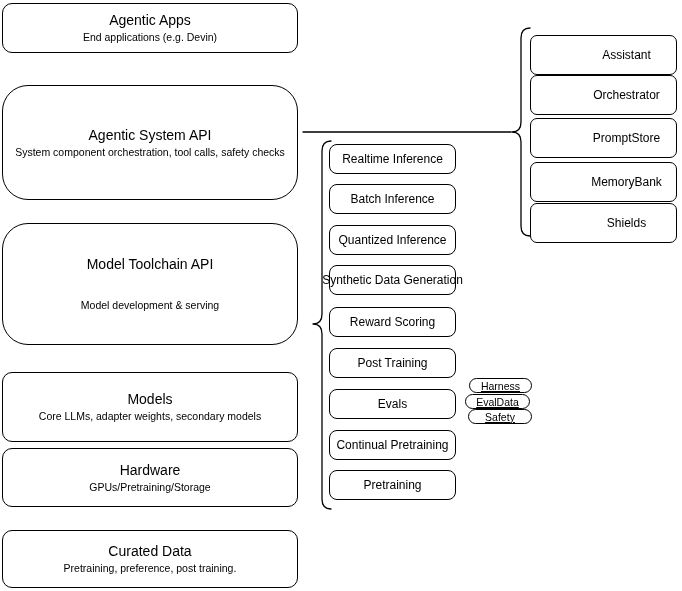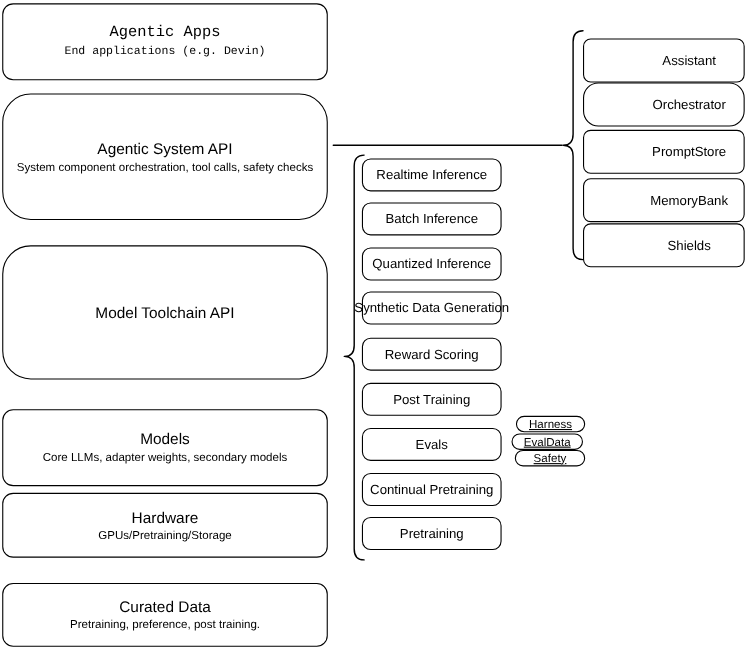--- a/index.html
+++ b/index.html
@@ -68,32 +68,33 @@
 <body>
 
 <div class="canvas">
 
   <svg class="overlay" viewBox="0 0 682 591">
     <path d="M 303 132 L 511 132"></path>
     <path d="M 530 28 Q 521 28 521 38 L 521 122 Q 521 132 512 132 Q 521 132 521 142 L 521 226 Q 521 236 530 236"></path>
     <path d="M 331 141 Q 322 141 322 151 L 322 314 Q 322 324 313 324 Q 322 324 322 334 L 322 499 Q 322 509 331 509"></path>
   </svg>
 
-  <div class="node lbox" style="top:3px; height:70px;font-family:Liberation Mono, monospace;">
+  <div class="node lbox" style="top:3px; height:50px;">
     <div class="title">Agentic Apps</div>
     <div class="sub">End applications (e.g. Devin)</div>
   </div>
 
   <div class="node lbox big" style="top:85px; height:115px;">
     <div class="title">Agentic System API</div>
     <div class="sub">System component orchestration, tool calls, safety checks</div>
   </div>
 
   <div class="node lbox big" style="top:223px; height:122px;gap:24px;">
     <div class="title">Model Toolchain API</div>
+    <div class="sub">Model development &amp; serving</div>
   </div>
 
   <div class="node lbox" style="top:372px; height:70px;">
     <div class="title">Models</div>
     <div class="sub">Core LLMs, adapter weights, secondary models</div>
   </div>
 
   <div class="node lbox" style="top:448px; height:59px;">
     <div class="title">Hardware</div>
     <div class="sub">GPUs/Pretraining/Storage</div>
@@ -138,21 +139,21 @@
   <div class="pill" style="left:465px; top:394px; width:65px;">
     <span>EvalData</span>
   </div>
   <div class="pill" style="left:468px; top:409px; width:64px;">
     <span>Safety</span>
   </div>
 
   <div class="node rbox" style="top:35px;">
     <span>Assistant</span>
   </div>
-  <div class="node rbox" style="top:75px;border-radius:14px;">
+  <div class="node rbox" style="top:75px;">
     <span>Orchestrator</span>
   </div>
   <div class="node rbox" style="top:118px;">
     <span>PromptStore</span>
   </div>
   <div class="node rbox" style="top:162px;">
     <span>MemoryBank</span>
   </div>
   <div class="node rbox" style="top:203px;">
     <span>Shields</span>

